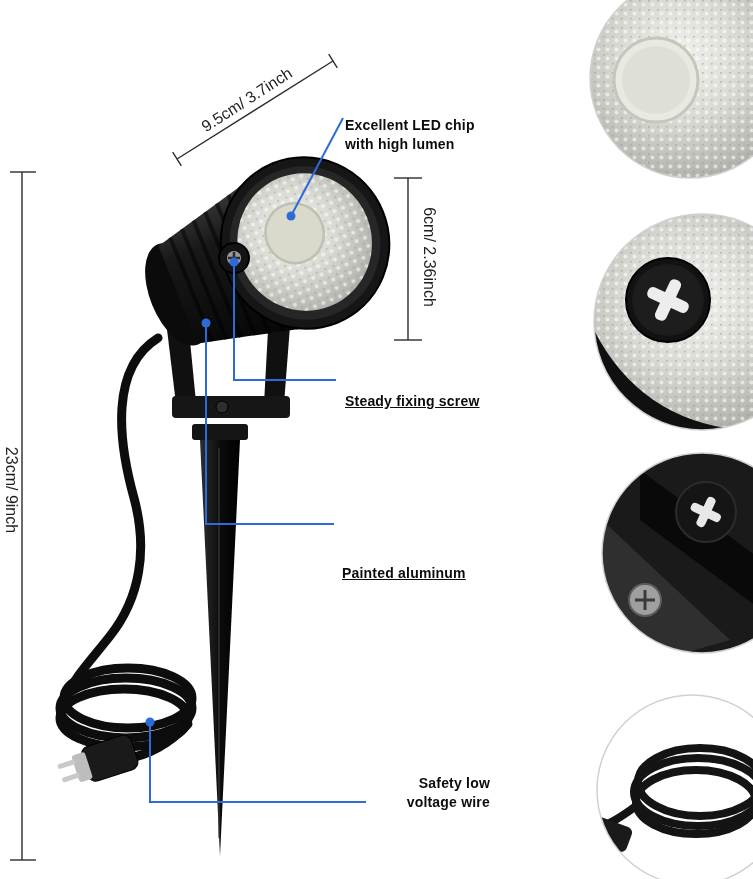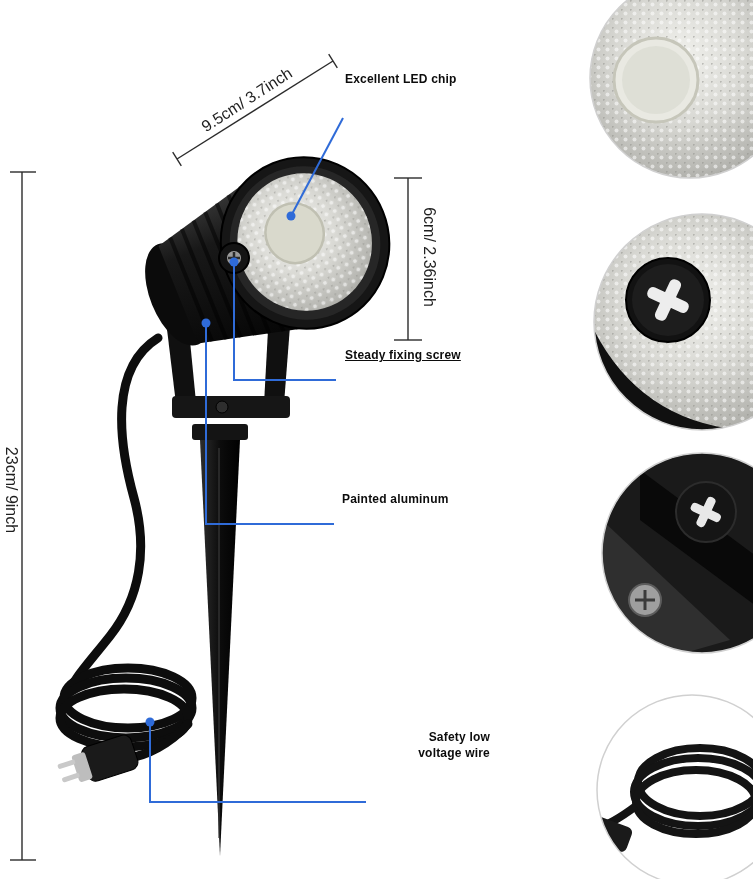--- a/index.html
+++ b/index.html
@@ -7,26 +7,26 @@
   body {
     width: 753px; height: 879px;
     background: #ffffff;
     overflow: hidden;
     font-family: "Liberation Sans", sans-serif;
   }
   .canvas { position: relative; width: 753px; height: 879px; }
   .art { position: absolute; left: 0; top: 0; }
 
   .label { position: absolute; color: #0c0c0c; }
-  .callout { font-size: 12px; font-weight: 700; line-height: 1.33; letter-spacing: .2px; }
+  .callout { font-size: 14px; font-weight: 700; line-height: 1.33; letter-spacing: .2px; margin-top: 44px; }
   .dim { font-size: 16px; font-weight: 400; color: #1f1f1f; white-space: nowrap; }
 
   .callout-led      { left: 345px; top: 72px; }
   .callout-screw    { left: 345px; top: 348px; text-decoration: underline; }
-  .callout-aluminum { left: 342px; top: 492px; }
+  .callout-aluminum { left: 342px; top: 520px; text-decoration: underline; }
   .callout-wire     { left: 366px; top: 730px; width: 124px; text-align: right; }
 
   .dim-width  { left: 247px; top: 100px; transform: translate(-50%,-50%) rotate(-33deg); }
   .dim-head   { left: 429px; top: 257px; transform: translate(-50%,-50%) rotate(90deg); }
   .dim-height { left: 11px;  top: 490px; transform: translate(-50%,-50%) rotate(90deg); }
 </style>
 </head>
 <body>
 
 <div class="canvas">
@@ -205,20 +205,21 @@
       <circle cx="692" cy="790" r="95" fill="none" stroke="#d0d0d0" stroke-width="1.5"></circle>
     </g>
   </svg>
 
   <div class="label dim dim-width">9.5cm/ 3.7inch</div>
   <div class="label dim dim-head">6cm/ 2.36inch</div>
   <div class="label dim dim-height">23cm/ 9inch</div>
 
   <div class="label callout callout-led">
     <div>Excellent LED chip</div>
+    <div>with high lumen</div>
   </div>
 
   <div class="label callout callout-screw">Steady fixing screw</div>
 
   <div class="label callout callout-aluminum">
     <div>Painted aluminum</div>
   </div>
 
   <div class="label callout callout-wire">
     <div>Safety low</div>

